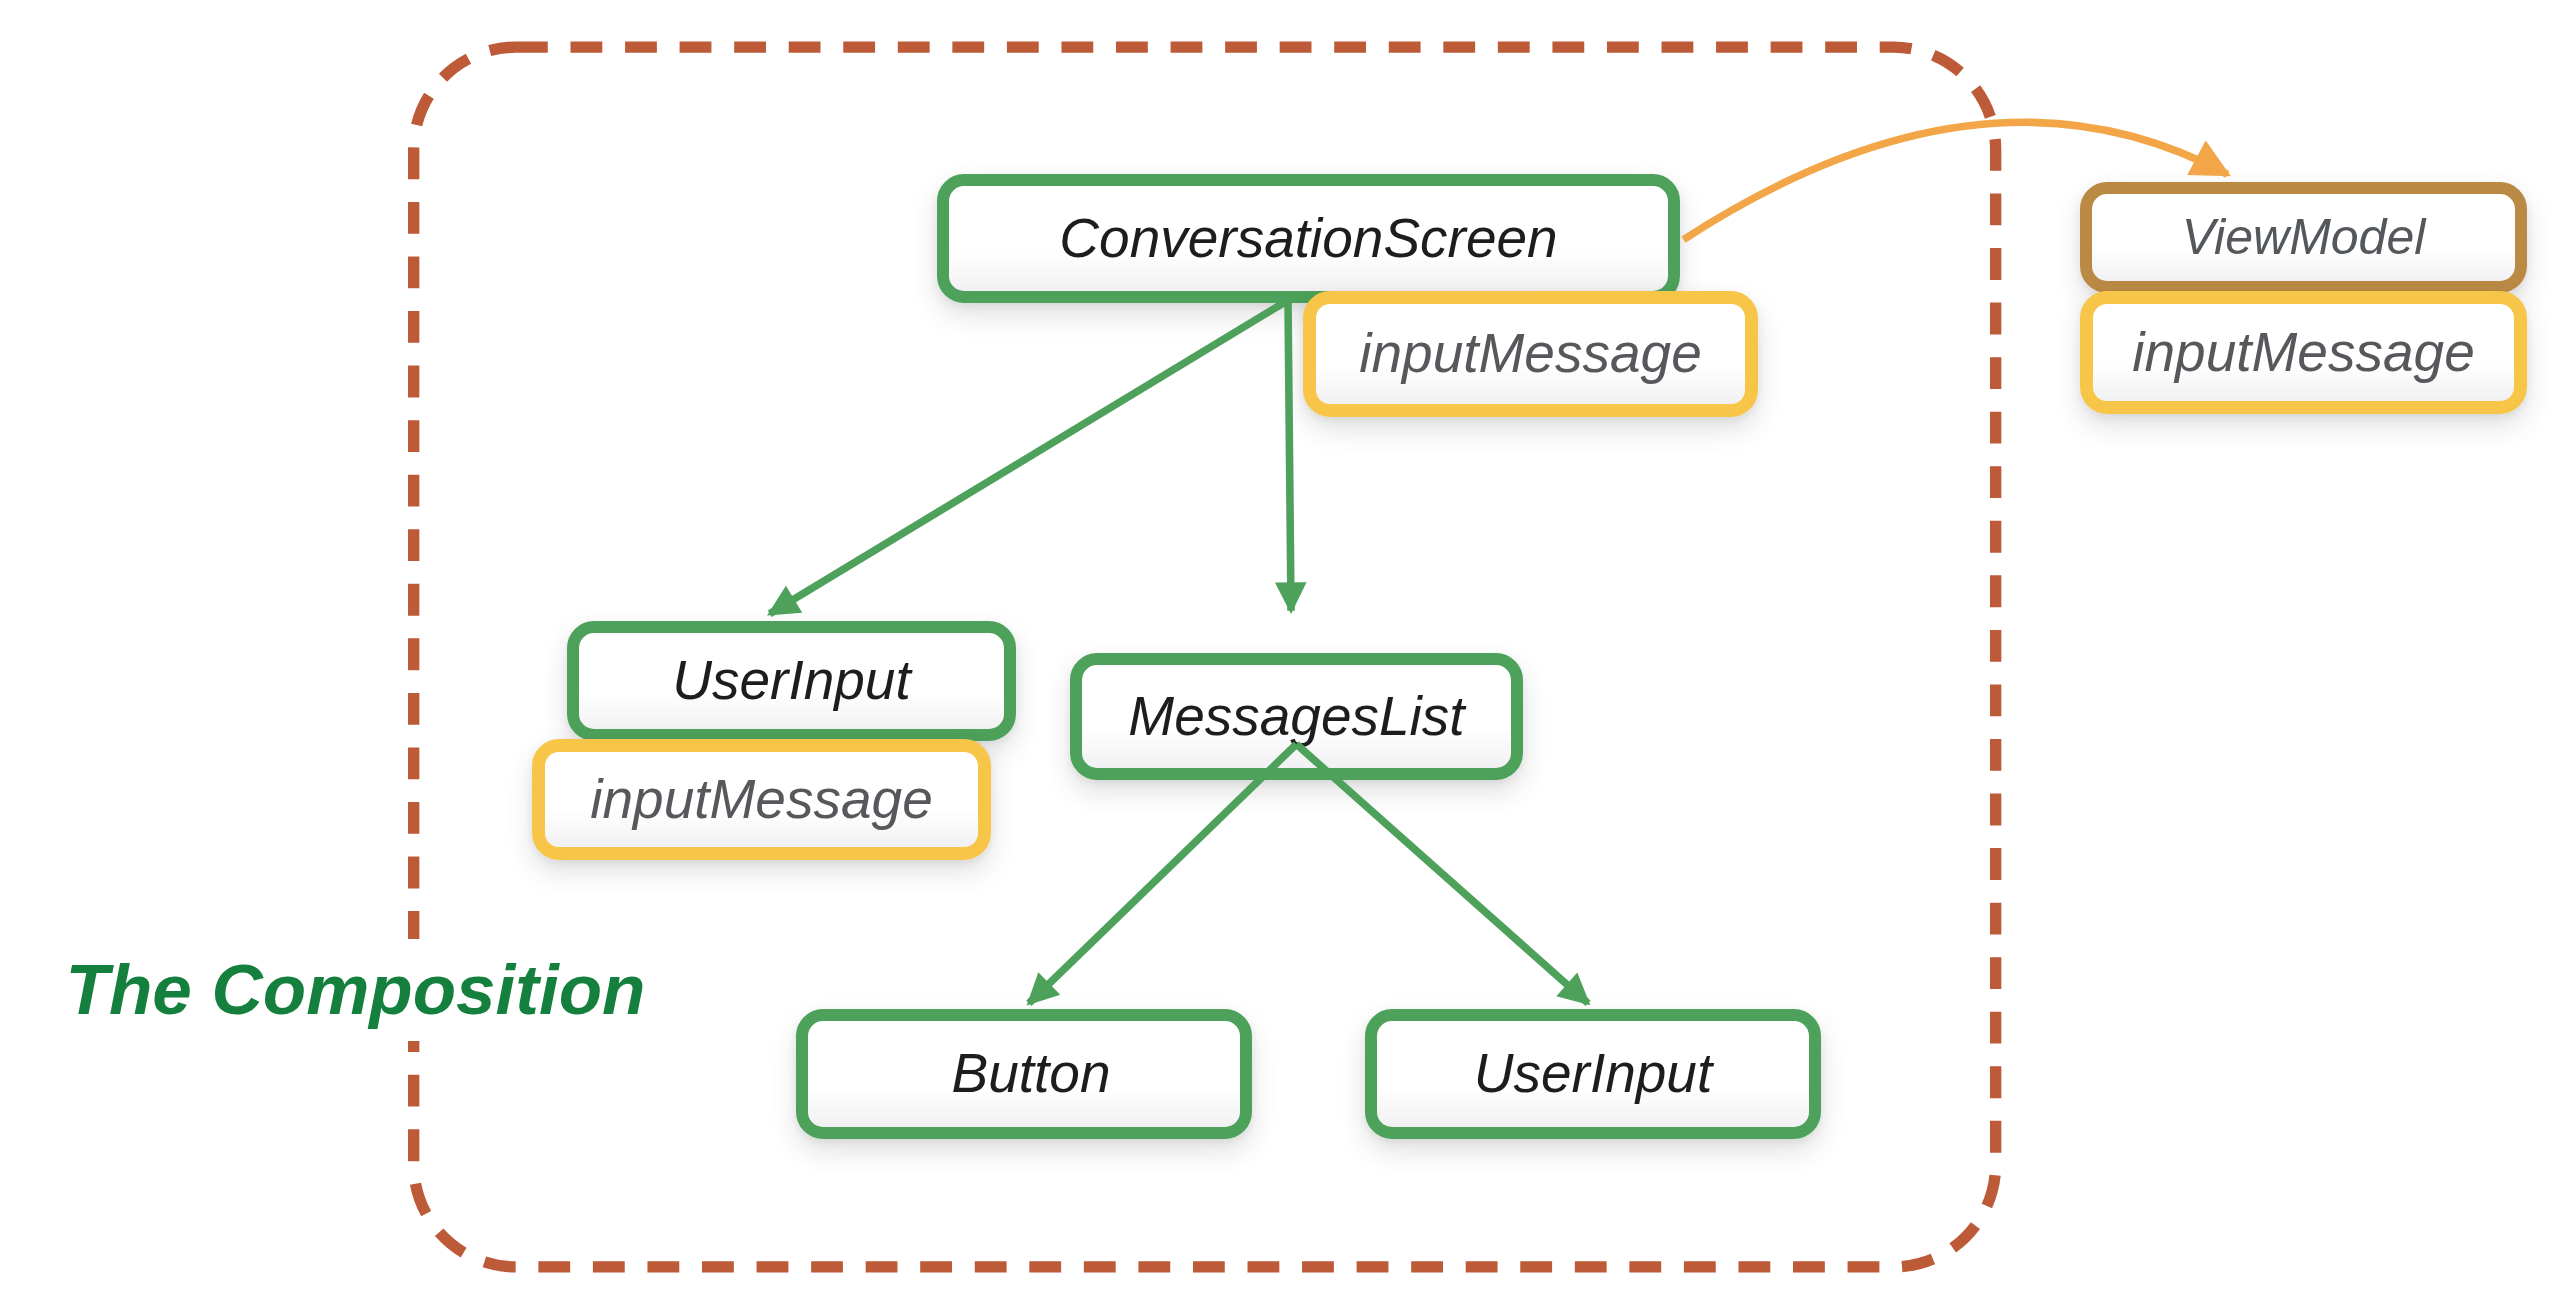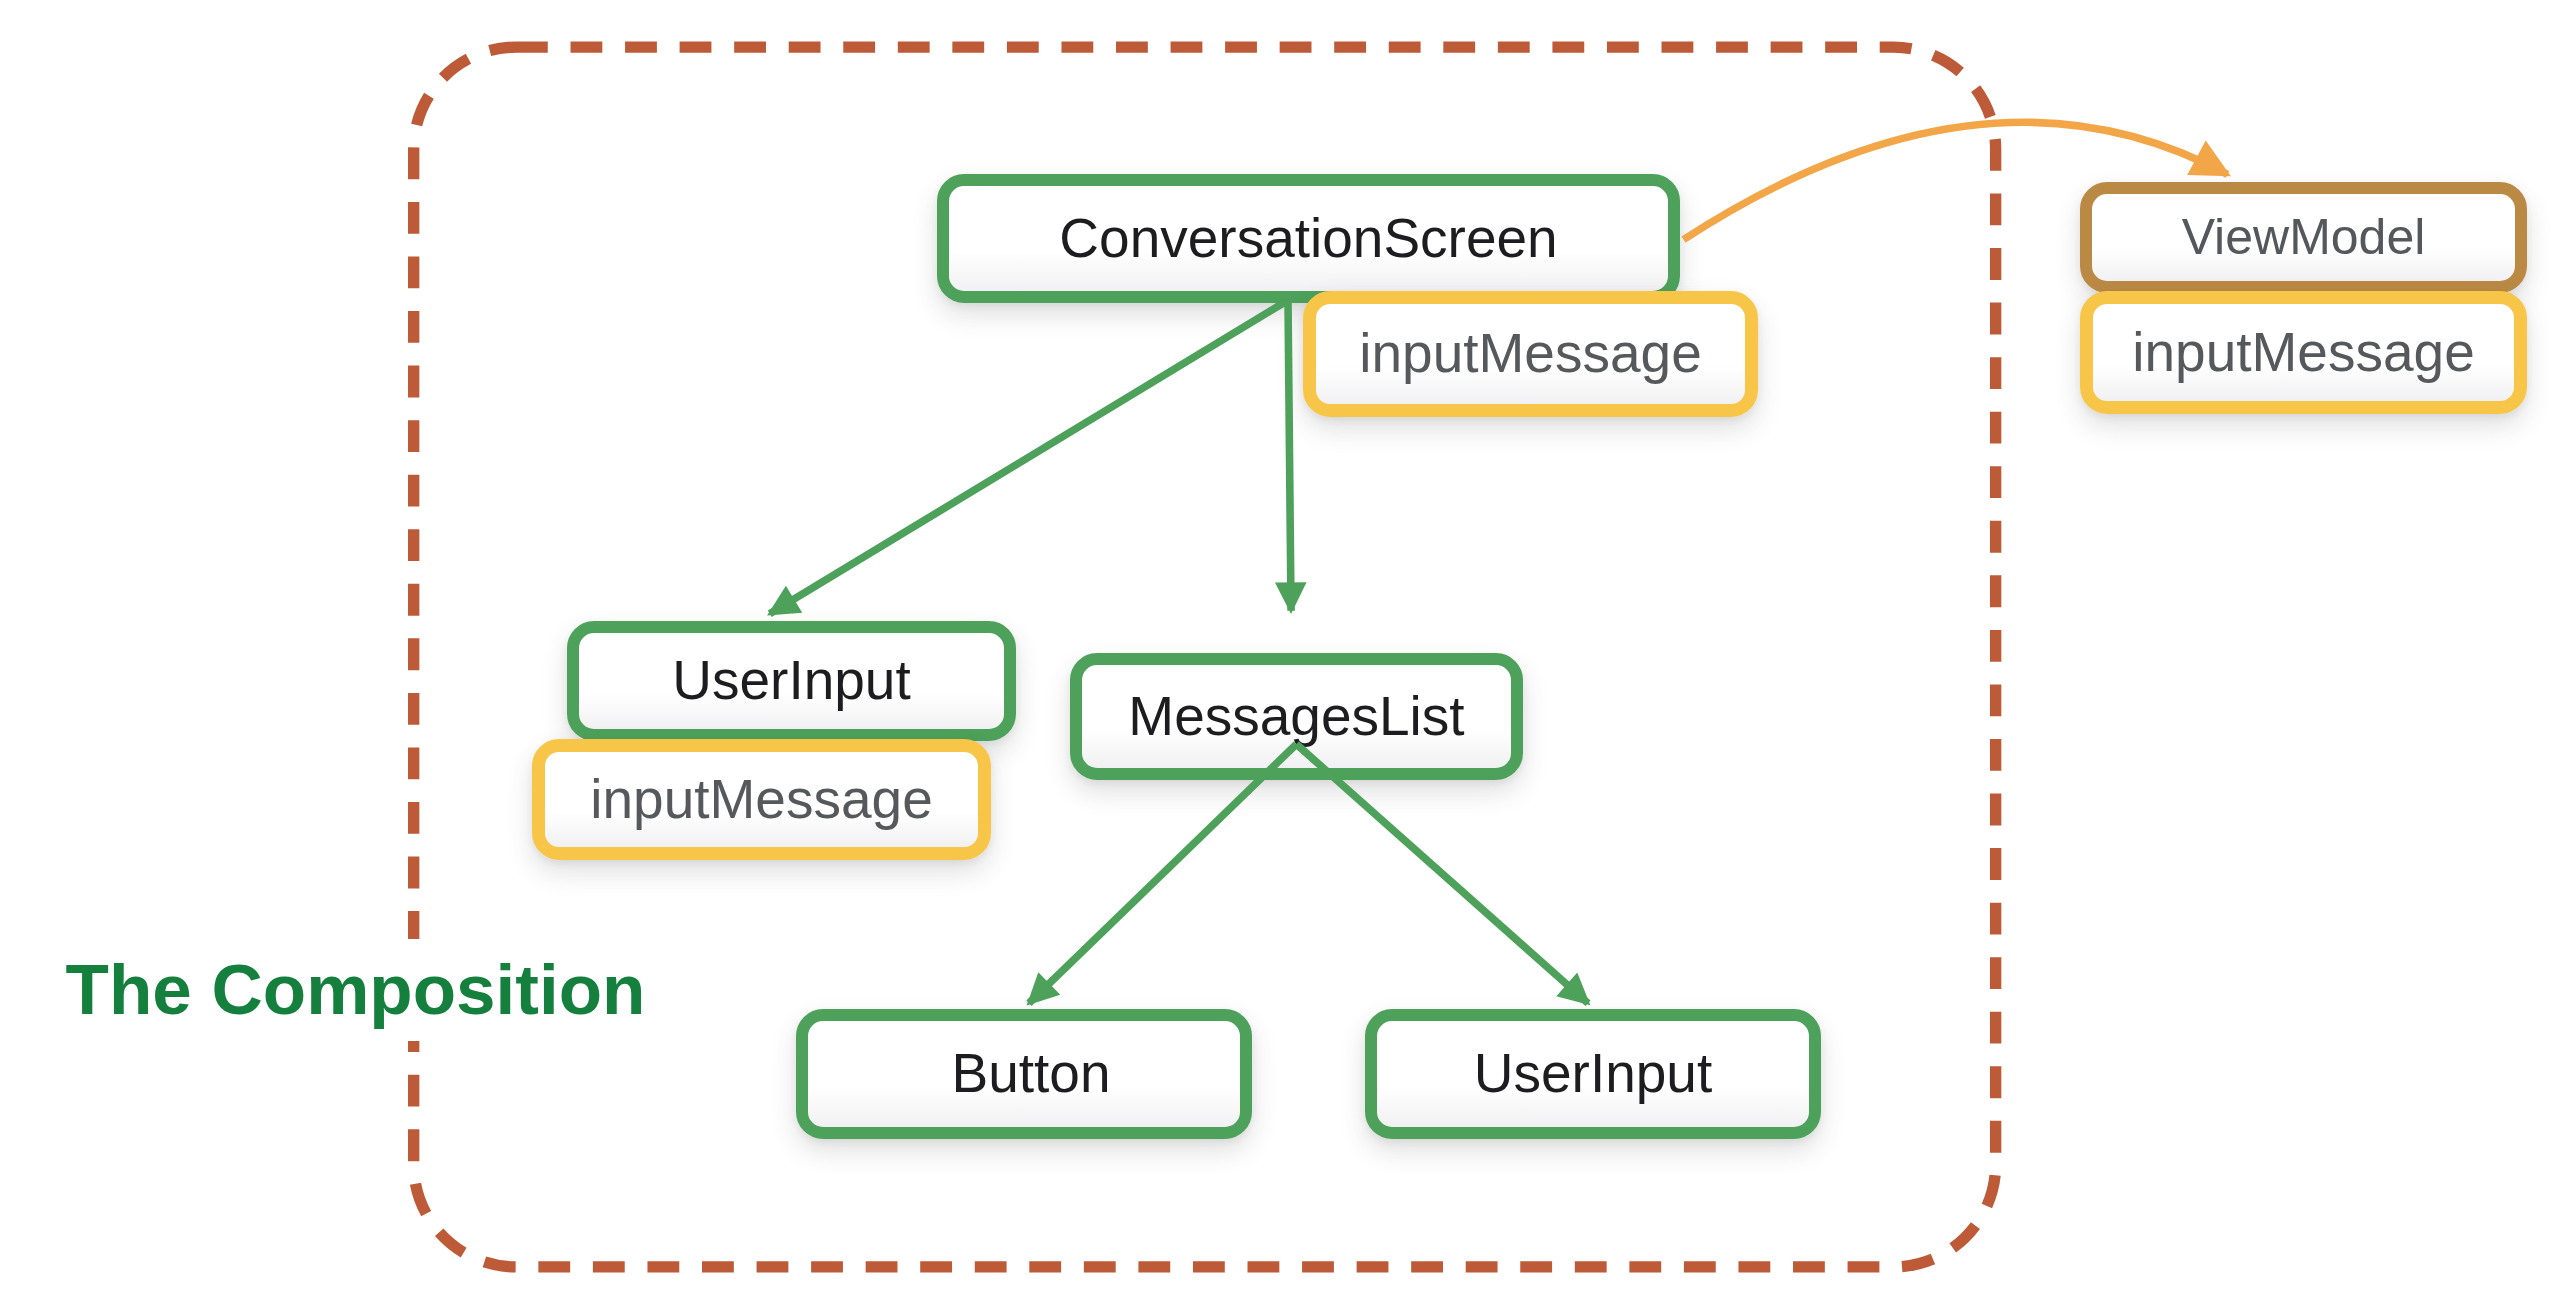--- a/index.html
+++ b/index.html
@@ -1,18 +1,18 @@
 <!DOCTYPE html>
 <html style="font-size:12px"><head>
 <meta charset="utf-8">
 <style>
   html,body{margin:0;padding:0;background:#ffffff;}
   body{width:2576px;height:1308px;overflow:hidden;position:relative;
        font-family:"Liberation Sans", sans-serif;}
-  .stage{position:absolute;inset:0;width:2576px;height:984px;}
+  .stage{position:absolute;inset:0;width:2576px;height:984px;font-style:italic;}
 
   svg.layer{position:absolute;left:0;top:0;width:2576px;height:1308px;pointer-events:none;}
   svg.layer.under{z-index:1;}
   svg.layer.over{z-index:6;}
 
   .node{position:absolute;box-sizing:border-box;display:flex;align-items:center;justify-content:center;
         border-radius:27px;background:linear-gradient(180deg,#ffffff 62%,#f1f1f3 100%);
         background-clip:padding-box;
         box-shadow:0 12px 26px rgba(60,64,67,.16),0 3px 7.6px rgba(60,64,67,.08);
         white-space:nowrap;z-index:2;}

